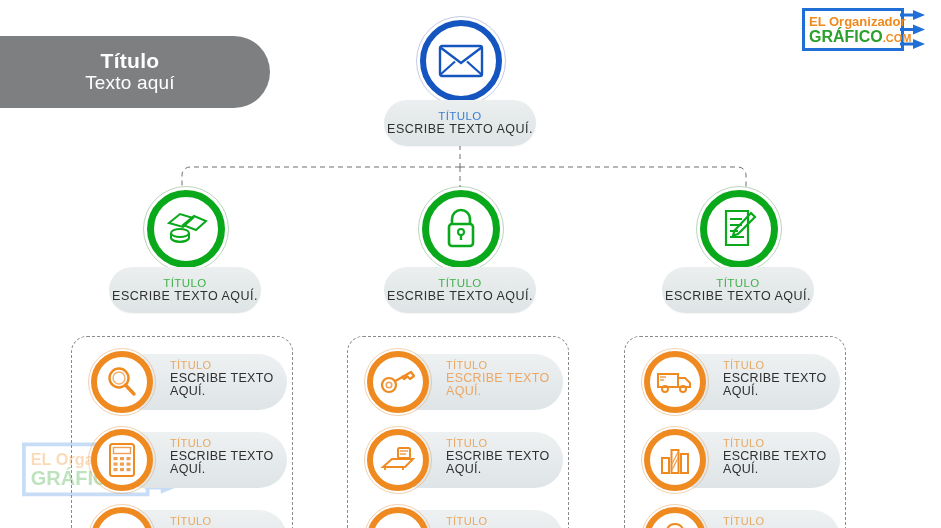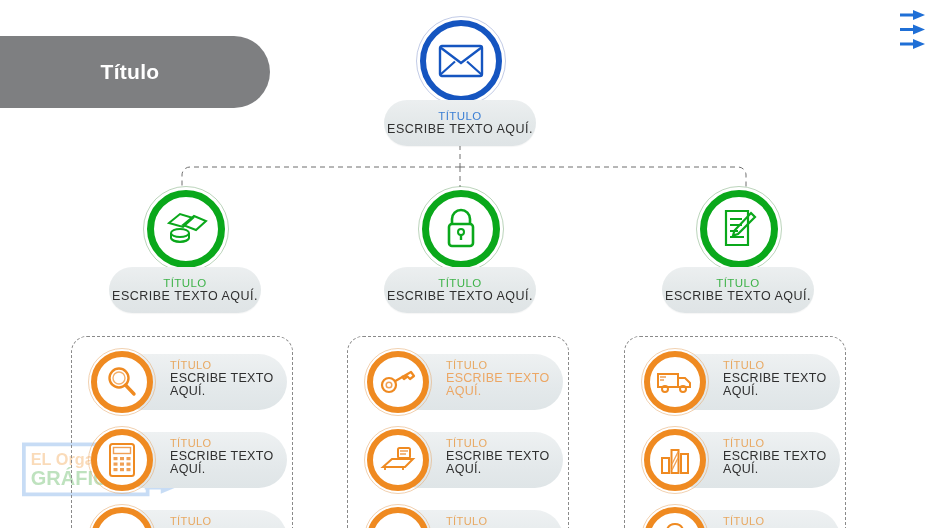--- a/index.html
+++ b/index.html
@@ -113,23 +113,32 @@
 
   svg{ display:block; }
 </style>
 </head>
 <body>
 
 <div id="stage">
 
   <div class="title-bar">
     <div class="t1">Título</div>
+    <div class="t2">Texto aquí</div>
   </div>
 
   <div class="logo">
+    <div class="logo-box">
+      <div class="logo-l1">
+        <span class="o-el">EL </span><span class="o-org">Organizador</span>
+      </div>
+      <div class="logo-l2">
+        <span class="g-graf">GRÁFICO</span><span class="o-com">.COM</span>
+      </div>
+    </div>
     <svg class="arrows" viewBox="0 0 28 43">
       <path d="M0 7 H14 M0 21.5 H14 M0 36 H14" stroke="#1f6fd6" stroke-width="3" fill="none"></path>
       <path d="M13 2 L13 12 L25 7 Z" fill="#1f6fd6"></path>
       <path d="M13 16.5 L13 26.5 L25 21.5 Z" fill="#1f6fd6"></path>
       <path d="M13 31 L13 41 L25 36 Z" fill="#1f6fd6"></path>
     </svg>
   </div>
 
   <div class="watermark logo">
     <div class="logo-box">

